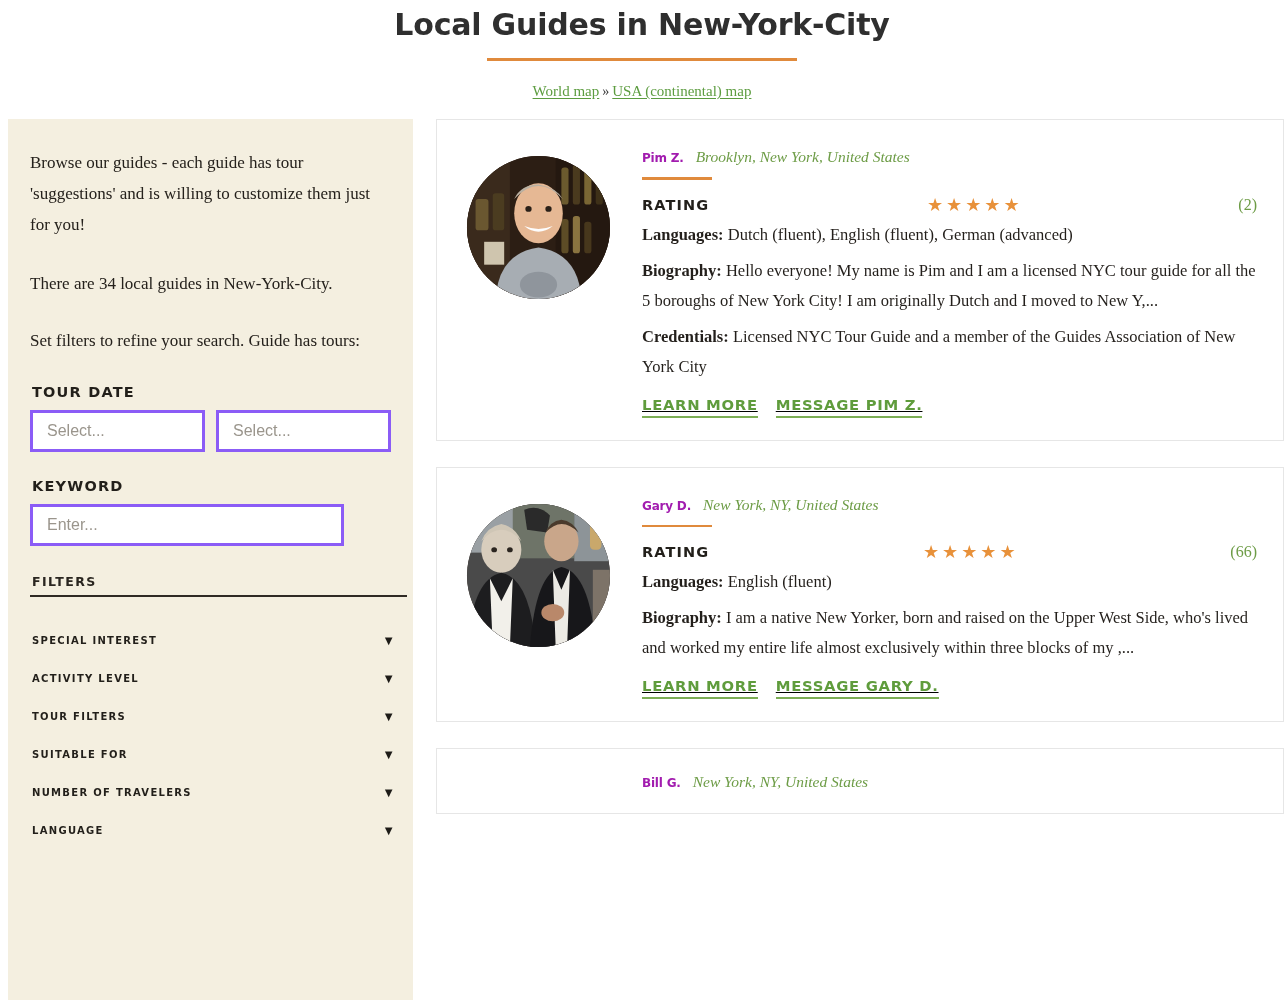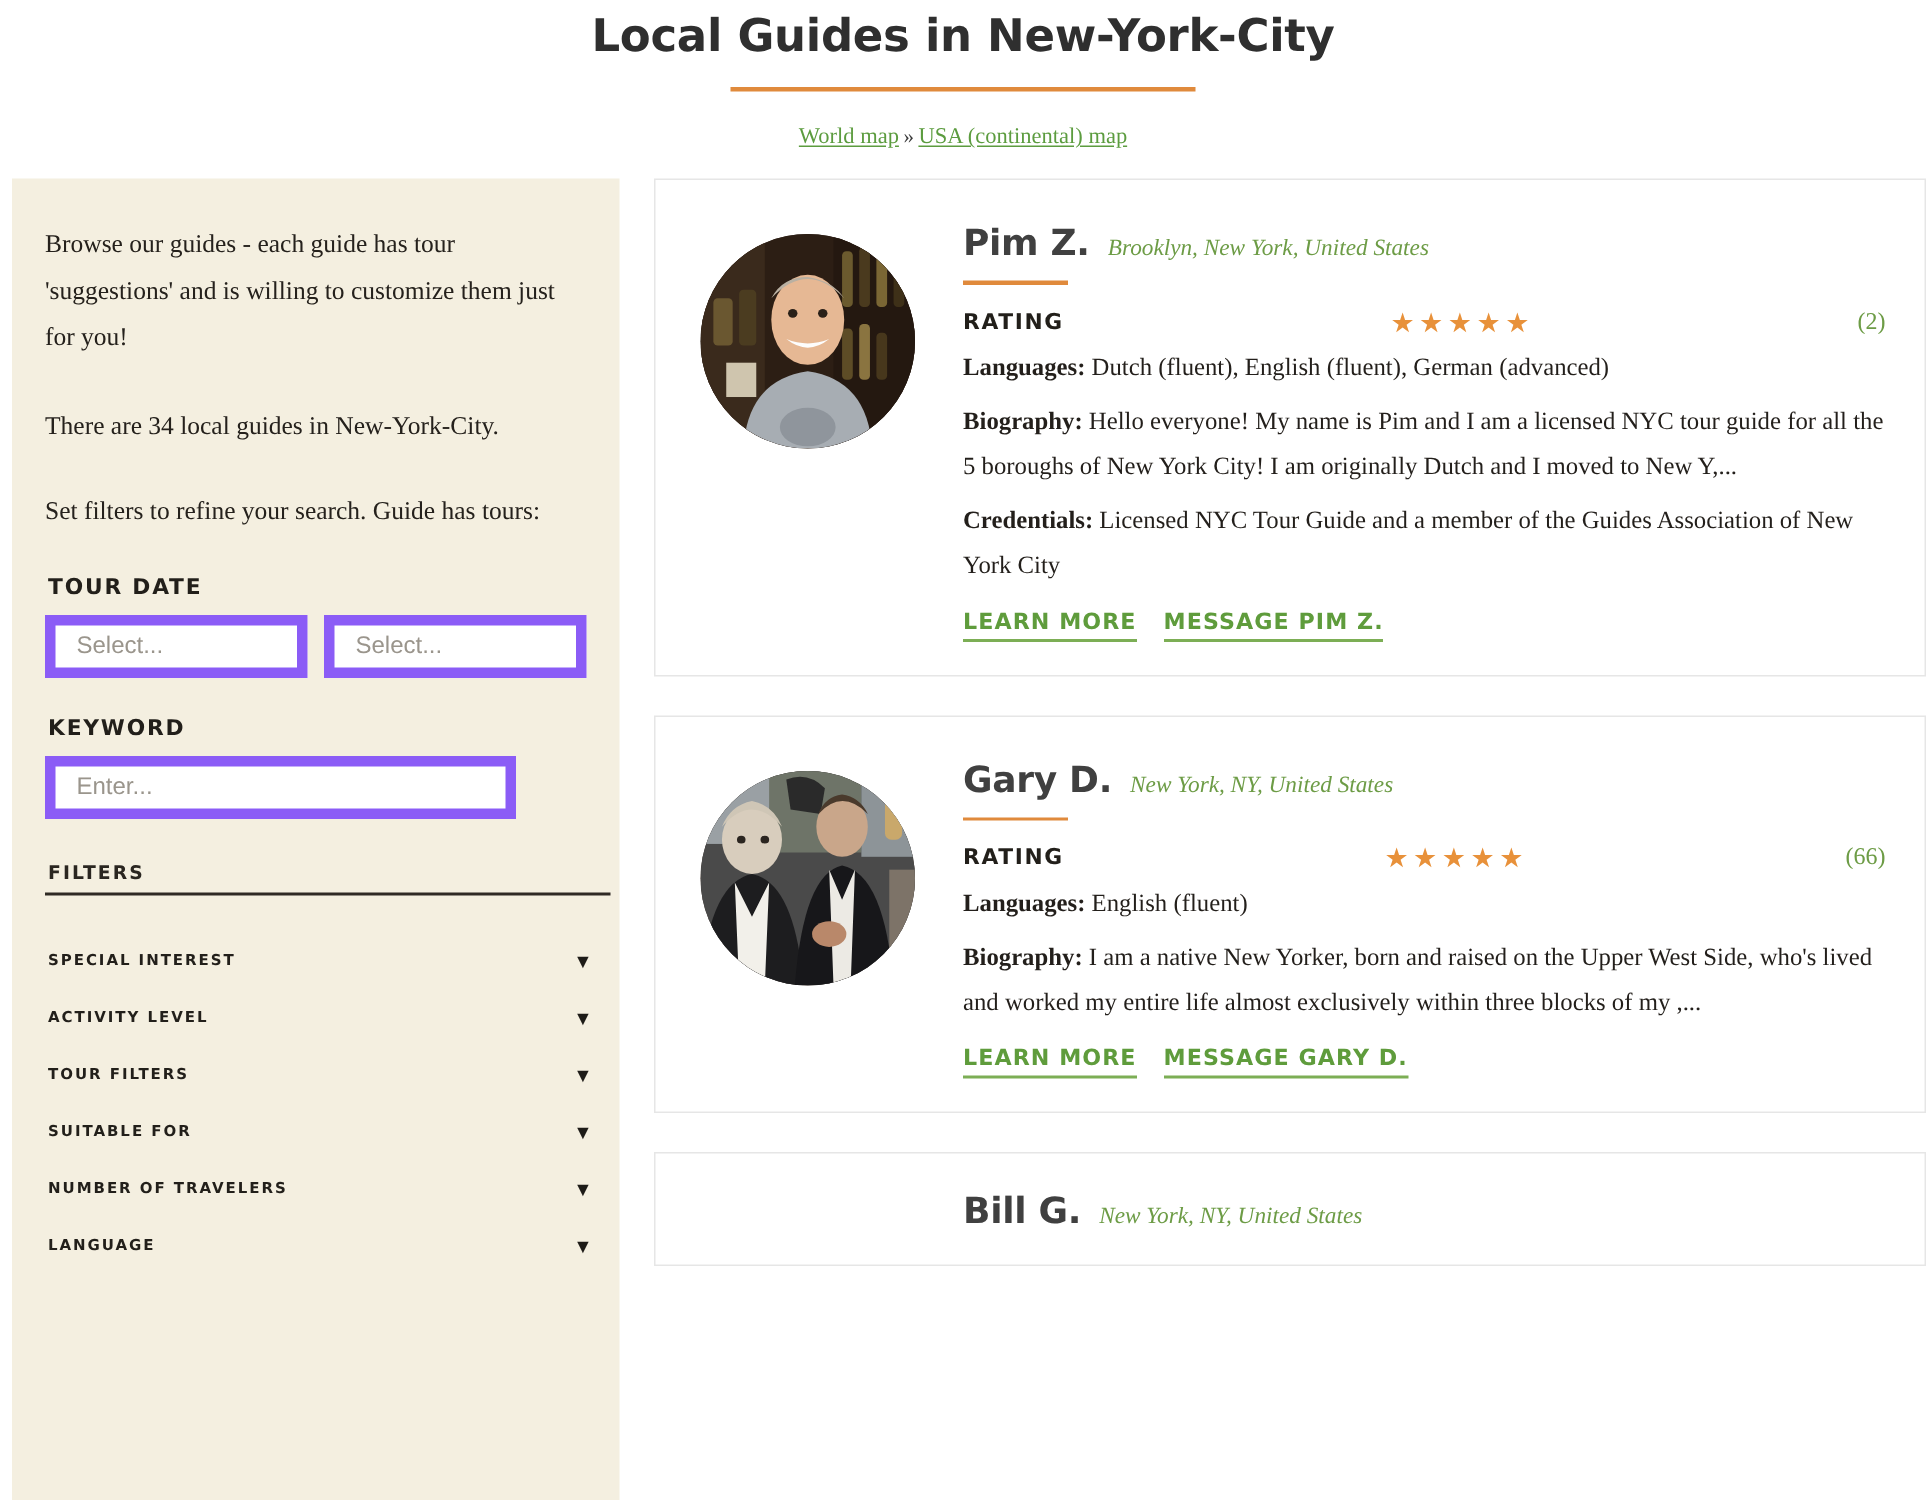--- a/index.html
+++ b/index.html
@@ -53,21 +53,21 @@
     margin: 0 0 28px 0;
   }
   .intro-p.tight { margin-bottom: 26px; }
   .sec-label {
     font-family: "DejaVu Sans", sans-serif;
     font-weight: bold; font-size: 14.5px; letter-spacing: 1.2px;
     color: #221f1a; margin: 0 0 10px 2px;
   }
   .date-row { display: flex; gap: 11px; margin-bottom: 26px; }
   .field {
-    background: #fff; border: 7px solid #8b5cf6;
+    background: #fff; border: 3px solid #8b5cf6;
     height: 42px; display: flex; align-items: center;
     padding: 0 14px; font-size: 16px; color: #9a958c;
     font-family: "Liberation Sans", sans-serif;
   }
   .field.half { width: 178px; }
   .field.full { width: 314px; margin-bottom: 28px; }
 
   .filters-head {
     font-family: "DejaVu Sans", sans-serif;
     font-weight: bold; font-size: 12.5px; letter-spacing: 1.4px;
@@ -97,39 +97,39 @@
   .avatar {
     width: 143px; height: 143px; border-radius: 50%;
     overflow: hidden; position: relative; background: #3b2f27;
   }
   .avatar svg { display:block; width:100%; height:100%; }
 
   .info-col { flex: 1; padding-top: 2px; padding-right: 8px; }
   .name-line { display: flex; align-items: baseline; gap: 12px; }
   .g-name {
     font-family: "DejaVu Sans", sans-serif; font-weight: bold;
-    font-size: 24px; color: #404040; letter-spacing: -0.2px;
+    font-size: 12px; color: #a21caf; letter-spacing: -0.2px;
   }
   .g-loc {
     font-size: 15.5px; color: #6d9c46; font-style: italic;
     font-family: "Liberation Serif", serif;
   }
   .name-rule { width: 70px; height: 2.5px; background: #e08a3c; margin: 11px 0 16px 0; }
 
   .rating-line { display: flex; align-items: center; margin-bottom: 6px; justify-content: space-between; }
   .rating-word {
     font-family: "DejaVu Sans", sans-serif; font-weight: bold;
     font-size: 14.5px; letter-spacing: 1.1px; color: #221f1a;
   }
   .stars { margin-left: 9px; letter-spacing: 3px; color: #e8913a; font-size: 18px; line-height: 1; }
   .rcount { margin-left: 7px; font-size: 16px; color: #6d9c46; font-family: "Liberation Serif", serif; }
 
   .meta { font-size: 16.5px; line-height: 30px; color: #231f1b; margin: 0 0 6px 0; }
   .meta b { font-weight: bold; }
-  .links { display: flex; gap: 18px; margin-top: 14px; }
+  .links { display: flex; gap: 18px; margin-top: 14px; text-decoration: underline; }
   .act-link {
     font-family: "DejaVu Sans", sans-serif; font-weight: bold;
     font-size: 14.8px; letter-spacing: 0.7px; color: #5f9c3c;
     border-bottom: 2px solid #7cae55; padding-bottom: 3px;
     text-decoration: none; cursor: pointer;
   }
 </style>
 </head>
 <body>
 

